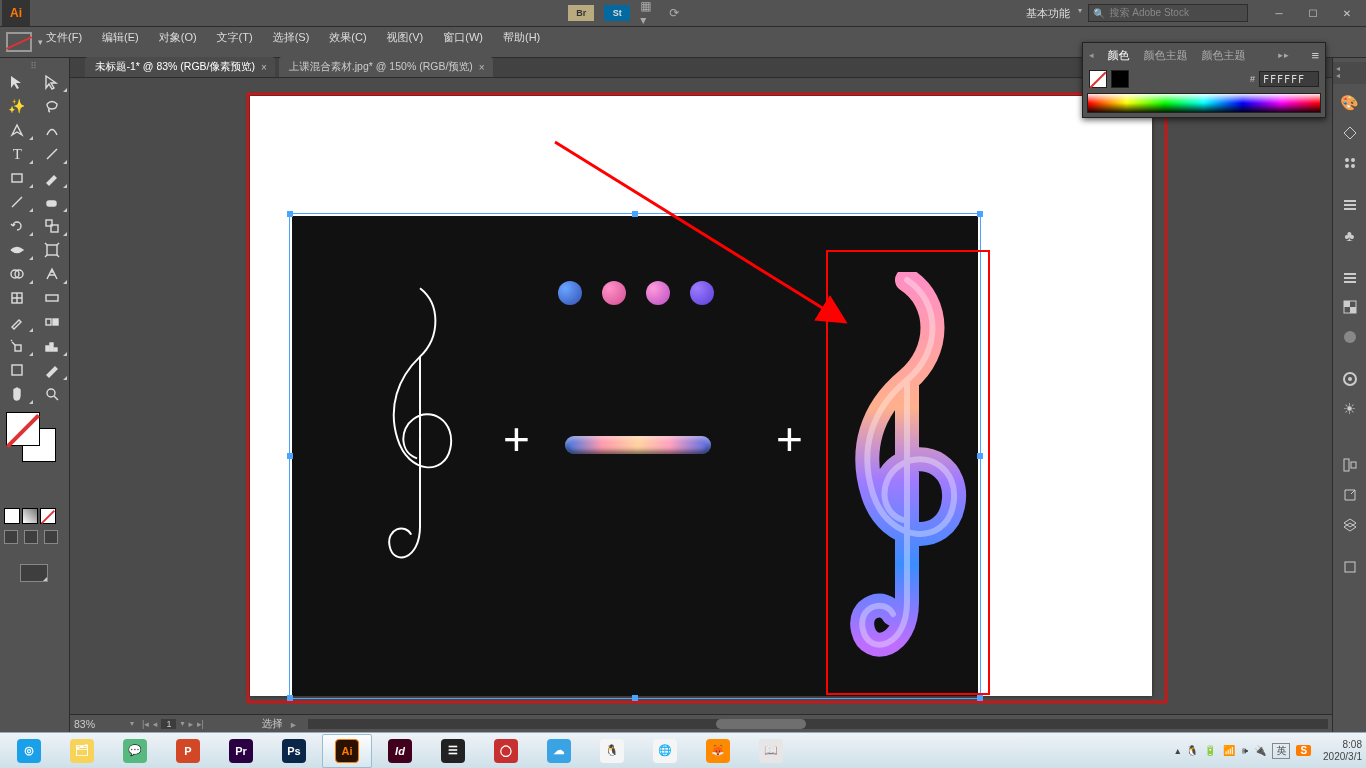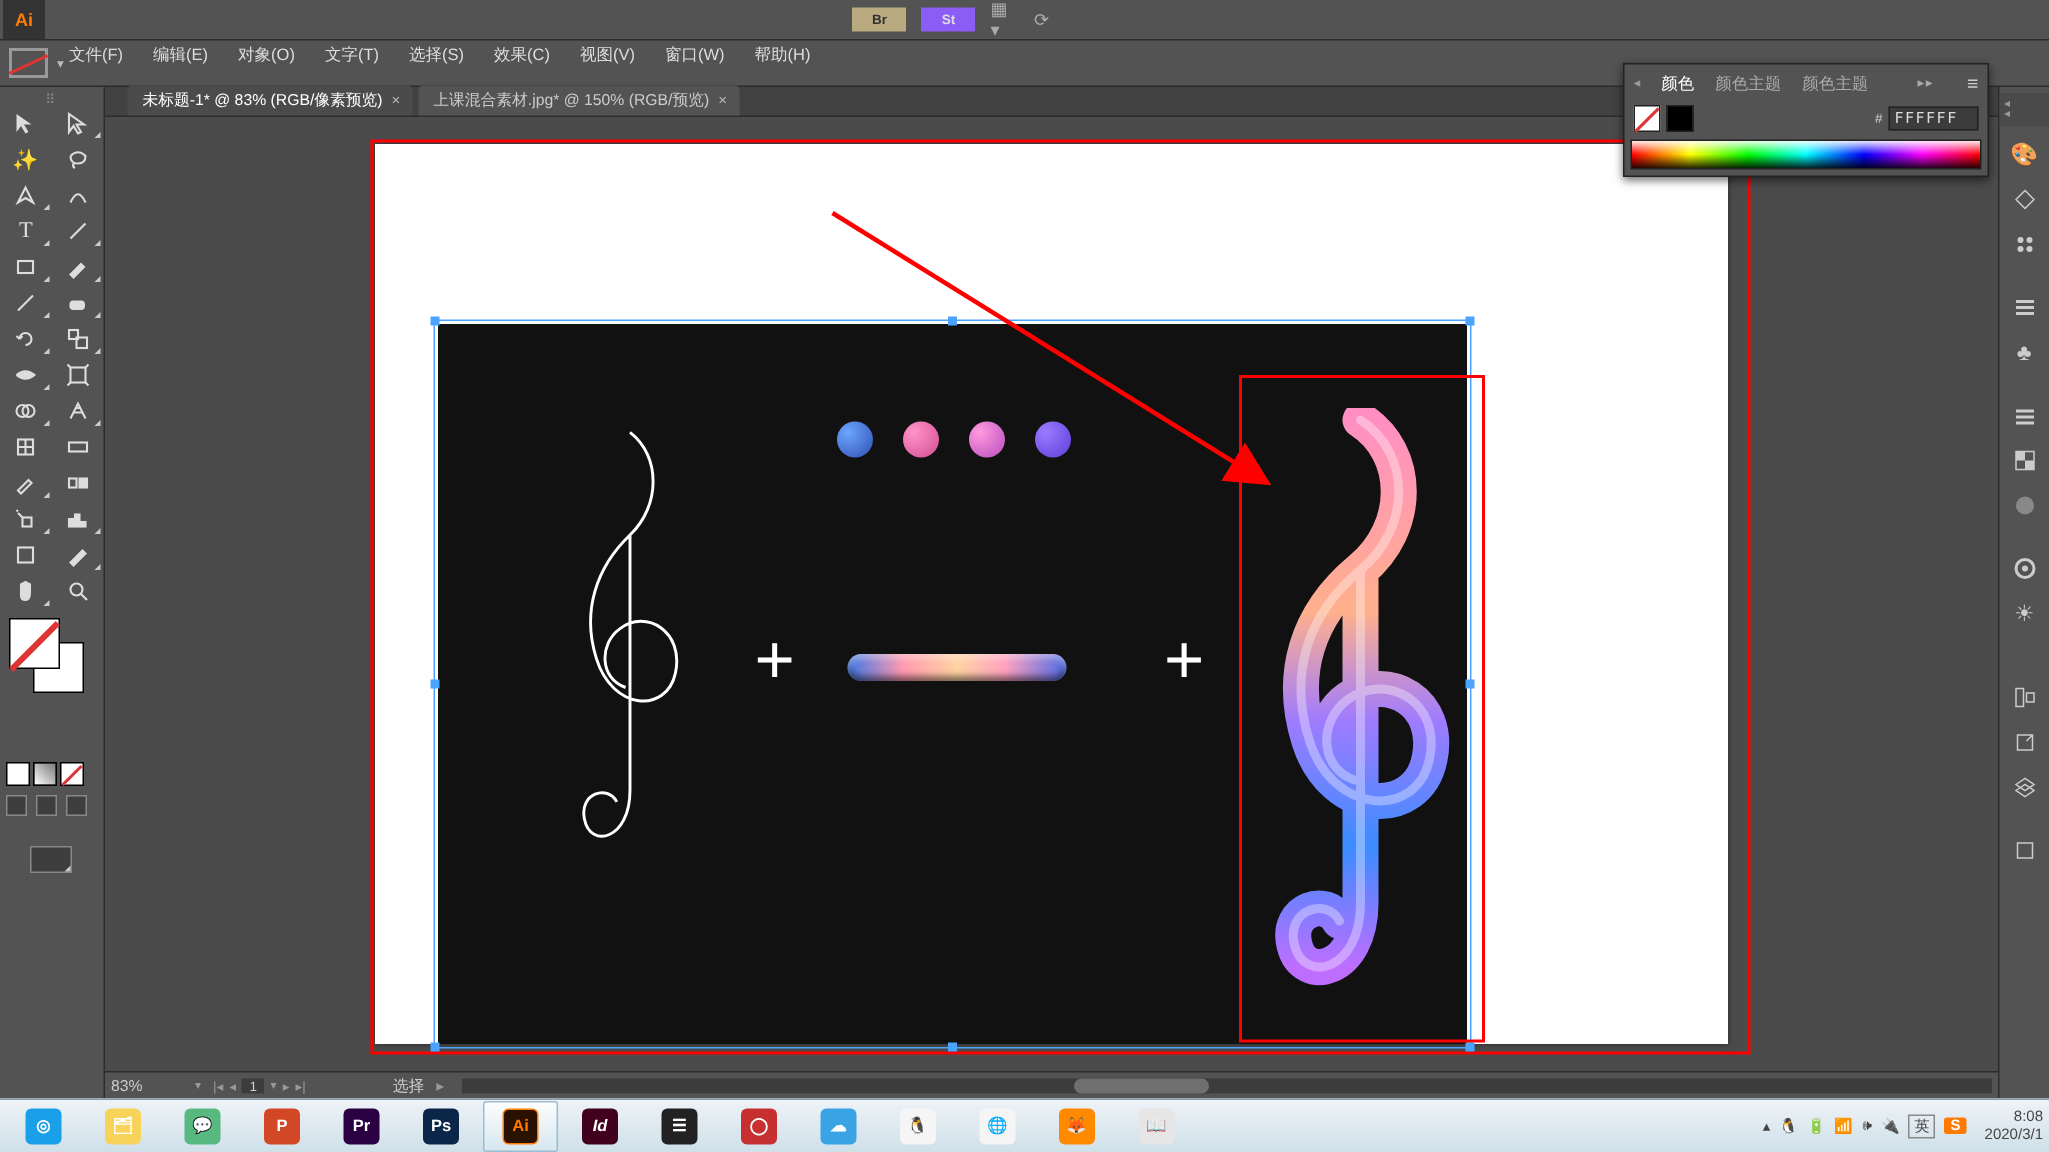--- a/index.html
+++ b/index.html
@@ -4,22 +4,22 @@
 <style>
   * { box-sizing: border-box; margin: 0; padding: 0; user-select: none; }
   html, body { width: 1366px; height: 768px; overflow: hidden; font-family: "Microsoft YaHei", sans-serif; font-size: 11px; background:#1f1f1f; }
   body { display:flex; flex-direction:column; }
 
   
   .menubar { height:26px; background:#535353; display:flex; align-items:center; color:#ddd; padding:0 2px; position:relative; }
   .menubar .ai-logo { width:28px; height:26px; display:flex; align-items:center; justify-content:center; background:#333; color:#ff7b00; font-weight:bold; font-size:12px; margin-right:6px; }
   .menubar .menu-item { padding:0 10px; line-height:26px; cursor:default;margin-top:48px; }
   .menubar .util { display:flex; align-items:center; margin-left:18px; gap:10px; }
-  .menubar .util .util-btn { width:36px; height:16px; background:#b9ab7f; color:#333; font-size:9px; display:flex; align-items:center; justify-content:center; font-weight:bold; }
-  .menubar .util .util-btn.dark { background:#8b5cf6; color:#ddd; }
+  .menubar .util .util-btn { width:26px; height:16px; background:#b9ab7f; color:#333; font-size:9px; display:flex; align-items:center; justify-content:center; font-weight:bold; }
+  .menubar .util .util-btn.dark { background:#0369a1; color:#ddd; }
   .menubar .util .grid-icon,.menubar .util .sync-icon { width:16px; height:16px; color:#aaa; font-size:12px; display:flex; align-items:center; justify-content:center; }
   .menubar .right-group { margin-left:auto; display:flex; align-items:center; gap:0; }
   .menubar .workspace { padding:0 18px 0 10px; position:relative; color:#ddd; }
   .menubar .workspace::after { content:"▾"; position:absolute; right:6px; top:0; font-size:8px; color:#aaa; }
   .menubar .stock-search { width:160px; height:18px; background:#4a4a4a; border:1px solid #2e2e2e; display:flex; align-items:center; padding:0 4px; color:#888; gap:4px; font-size:10px; }
   .menubar .win-controls { display:flex; margin-left:14px; }
   .menubar .win-controls div { width:34px; height:26px; display:flex; align-items:center; justify-content:center; color:#ccc; font-size:10px; }
 
   
   .optionsbar { height:32px; background:#535353; border-top:1px solid #2c2c2c; border-bottom:1px solid #2c2c2c; display:flex; align-items:center; padding-left:2px; }
@@ -142,20 +142,32 @@
   <div class="menu-item">选择(S)</div>
   <div class="menu-item">效果(C)</div>
   <div class="menu-item">视图(V)</div>
   <div class="menu-item">窗口(W)</div>
   <div class="menu-item">帮助(H)</div>
   <div class="util">
     <div class="util-btn">Br</div>
     <div class="util-btn dark">St</div>
     <div class="grid-icon">▦ ▾</div>
     <div class="sync-icon">⟳</div>
+  </div>
+  <div class="right-group">
+    <div class="workspace">基本功能</div>
+    <div class="stock-search">
+      <span>🔍</span>
+      <span>搜索 Adobe Stock</span>
+    </div>
+    <div class="win-controls">
+      <div>─</div>
+      <div>☐</div>
+      <div>✕</div>
+    </div>
   </div>
 </div>
 
 <div class="optionsbar">
   <div class="no-sel"></div>
   <span class="chev">▾</span>
 </div>
 
 <div class="workarea">
 

